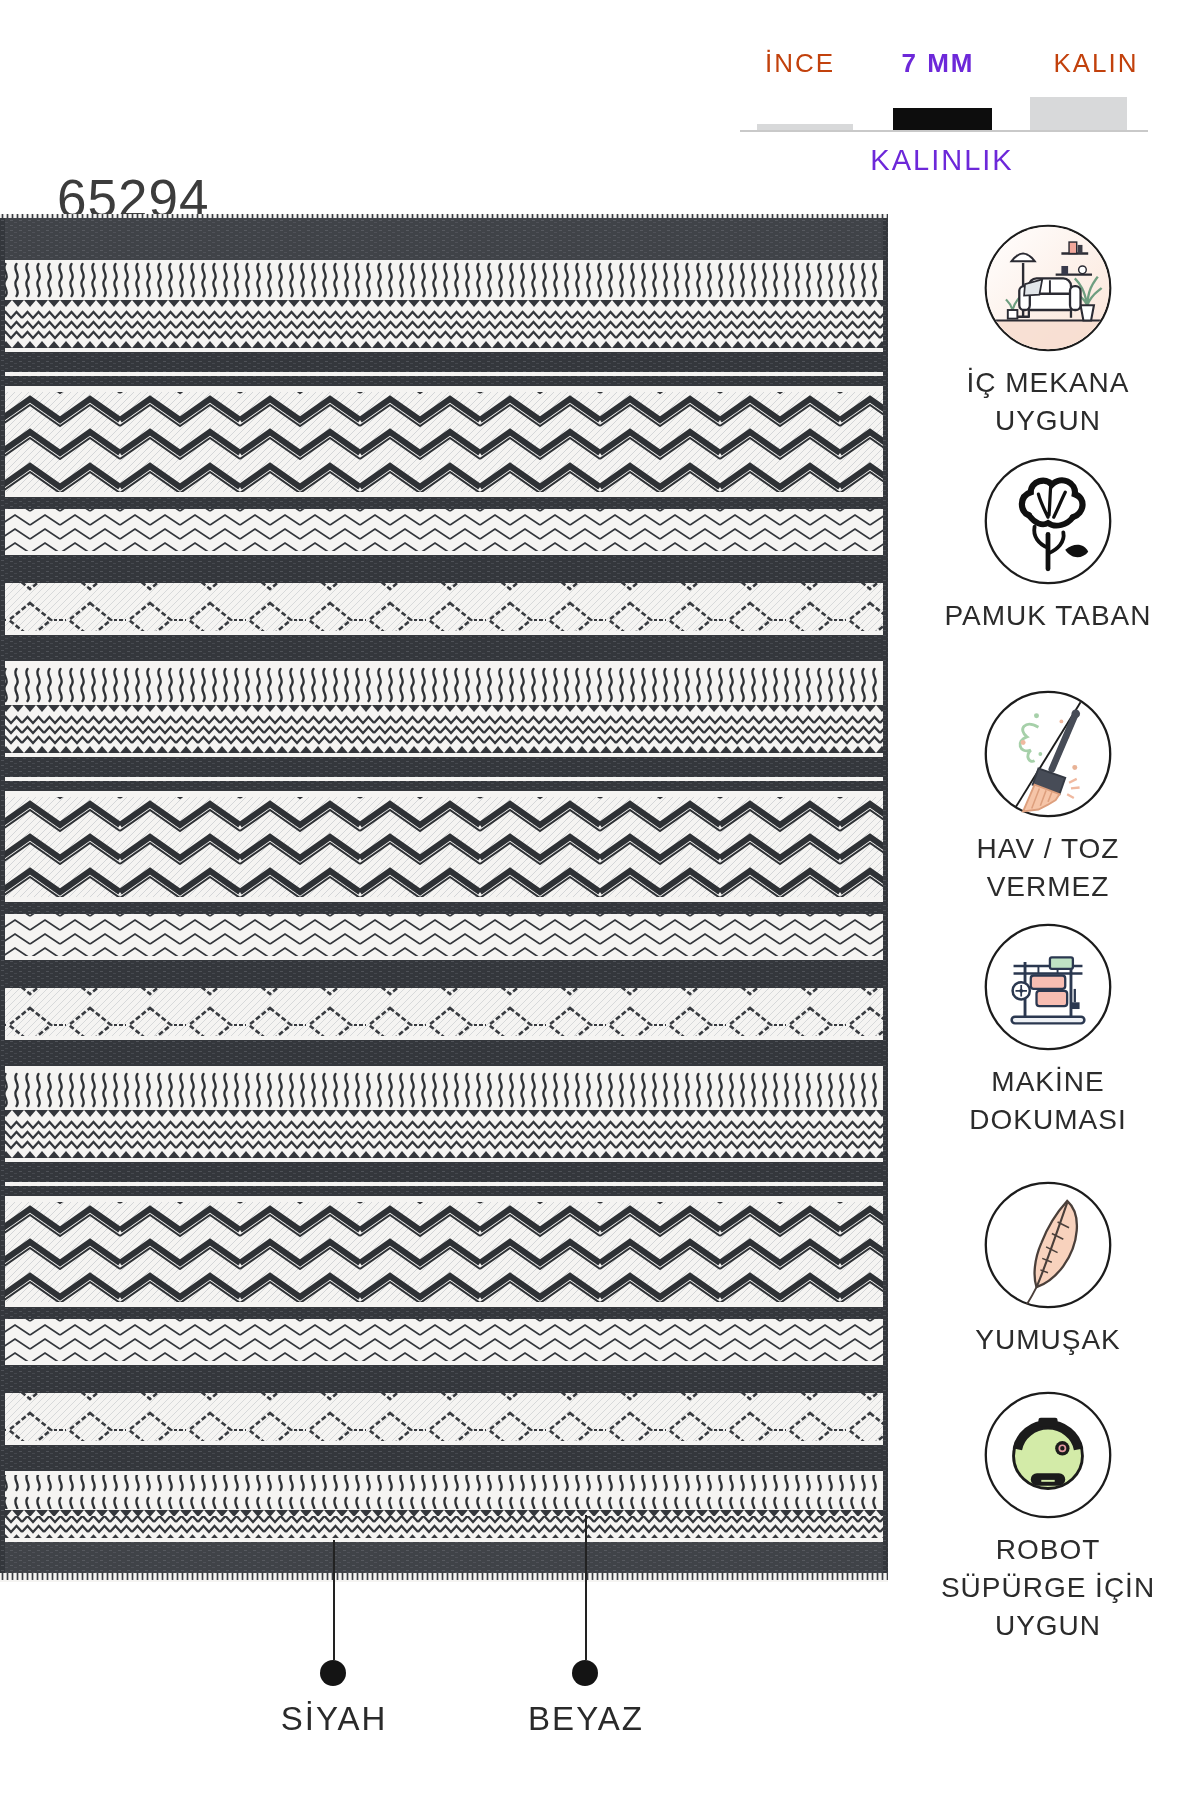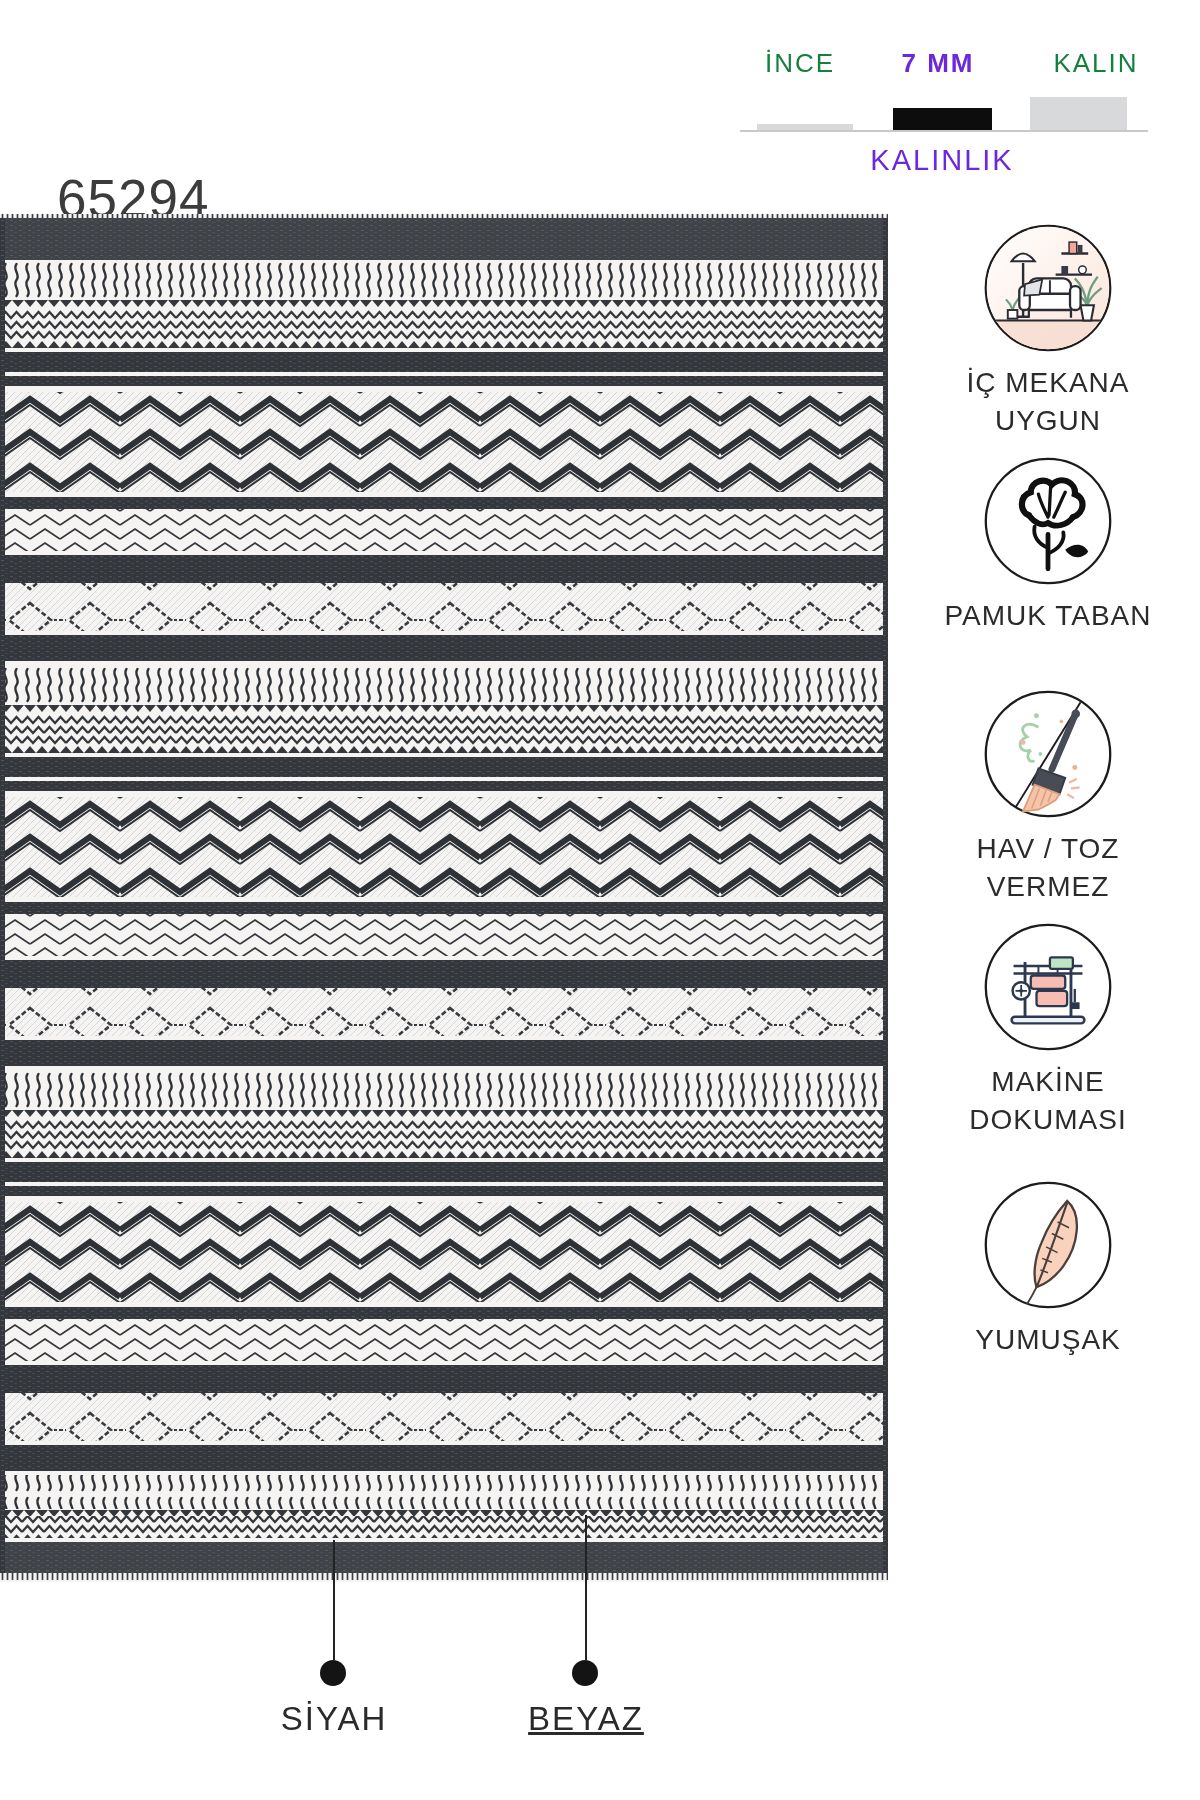--- a/index.html
+++ b/index.html
@@ -5,21 +5,21 @@
   html,body{margin:0;padding:0;background:#ffffff;}
   .canvas{position:relative;width:1200px;height:1800px;background:#ffffff;overflow:hidden;
           font-family:"Liberation Sans",sans-serif;color:#2e2e2e;}
   .abs{position:absolute;}
 
   
   .title{left:55px;top:46px;font-size:70px;font-weight:500;letter-spacing:1.5px;color:#b28e6e;white-space:nowrap;}
   .code{left:57px;top:168px;font-size:53px;font-weight:400;letter-spacing:1px;color:#3c3c3c;}
 
   
-  .t-label{top:48px;width:140px;text-align:center;font-size:26px;letter-spacing:2px;color:#15803d;font-weight:500;}
+  .t-label{top:48px;width:140px;text-align:center;font-size:26px;letter-spacing:2px;color:#c2410c;font-weight:500;}
   .t-label.active{color:#6d28d9;font-weight:700;}
   .t-bar{background:#d8d9da;}
   .t-bar.active{background:#0d0d0d;}
   .t-base{left:740px;top:130px;width:408px;height:2px;background:#c9c9c9;}
   .t-caption{left:822px;top:144px;width:240px;text-align:center;font-size:29px;letter-spacing:2px;color:#6d28d9;font-weight:500;}
 
   
   .feature{position:absolute;left:933px;width:230px;text-align:center;}
   .feature svg{display:block;margin:0 auto;}
   .flabel{margin-top:9px;font-size:28px;letter-spacing:1px;line-height:1.35;color:#2b2b2b;font-weight:500;}
@@ -229,24 +229,37 @@
     <svg width="134" height="134" viewBox="0 0 140 140">
       <circle cx="70" cy="70" r="65" fill="#ffffff" stroke="#1c1c1c" stroke-width="2.4"></circle>
       <path d="M90,24 C106,38 102,70 86,92 C78,103 67,111 58,114 C54,102 56,84 63,68 C70,50 79,36 90,24 Z" fill="#f8d2bd" stroke="#4a3f3a" stroke-width="2.4"></path>
       <path d="M58,114 C66,96 76,66 90,26" fill="none" stroke="#4a3f3a" stroke-width="2.2"></path>
       <path d="M58,114 C54,122 51,127 48,132" fill="none" stroke="#4a3f3a" stroke-width="2"></path>
       <path d="M64,84 L74,88 M68,72 L80,78 M74,58 L86,64 M80,46 L92,52 M62,96 L70,99" fill="none" stroke="#4a3f3a" stroke-width="1.6"></path>
     </svg>
     <div class="flabel">YUMUŞAK</div>
   </div>
 
+  <div class="feature" style="top:1388px;">
+    <svg width="134" height="134" viewBox="0 0 140 140">
+      <circle cx="70" cy="70" r="65" fill="#ffffff" stroke="#1c1c1c" stroke-width="2.4"></circle>
+      <ellipse cx="70" cy="71" rx="36" ry="34" fill="#d3eba8" stroke="#1b1b1b" stroke-width="3"></ellipse>
+      <path d="M38,64 A32.5,31 0 0 1 102,64" fill="none" stroke="#1b1b1b" stroke-width="10"></path>
+      <rect x="60" y="31" width="20" height="9" rx="2.5" fill="#1b1b1b"></rect>
+      <circle cx="85" cy="63" r="7.5" fill="#1b1b1b"></circle>
+      <circle cx="85" cy="63" r="3.2" fill="none" stroke="#e39aa2" stroke-width="1.8"></circle>
+      <rect x="52" y="89" width="36" height="13" rx="6.5" fill="#1b1b1b"></rect>
+      <path d="M63,97 H77" stroke="#d3eba8" stroke-width="2"></path>
+    </svg>
+    <div class="flabel">ROBOT SÜPÜRGE İÇİN UYGUN</div>
+  </div>
 
   <div>
     <div class="abs c-line" style="left:333px;top:1540px;height:120px;"></div>
     <div class="abs c-dot" style="left:320px;top:1660px;"></div>
     <div class="abs c-label" style="left:224px;top:1700px;">SİYAH</div>
 
     <div class="abs c-line" style="left:585px;top:1515px;height:145px;"></div>
     <div class="abs c-dot" style="left:572px;top:1660px;"></div>
-    <div class="abs c-label" style="left:476px;top:1700px;text-decoration:underline;">BEYAZ</div>
+    <div class="abs c-label" style="left:476px;top:1700px;">BEYAZ</div>
   </div>
 
 </div>
 
 </body></html>

